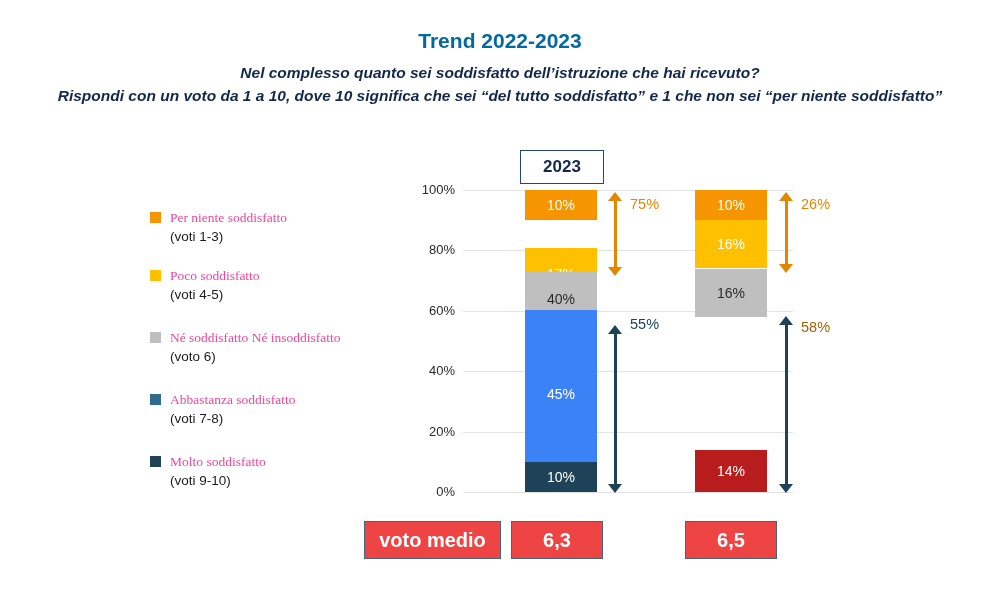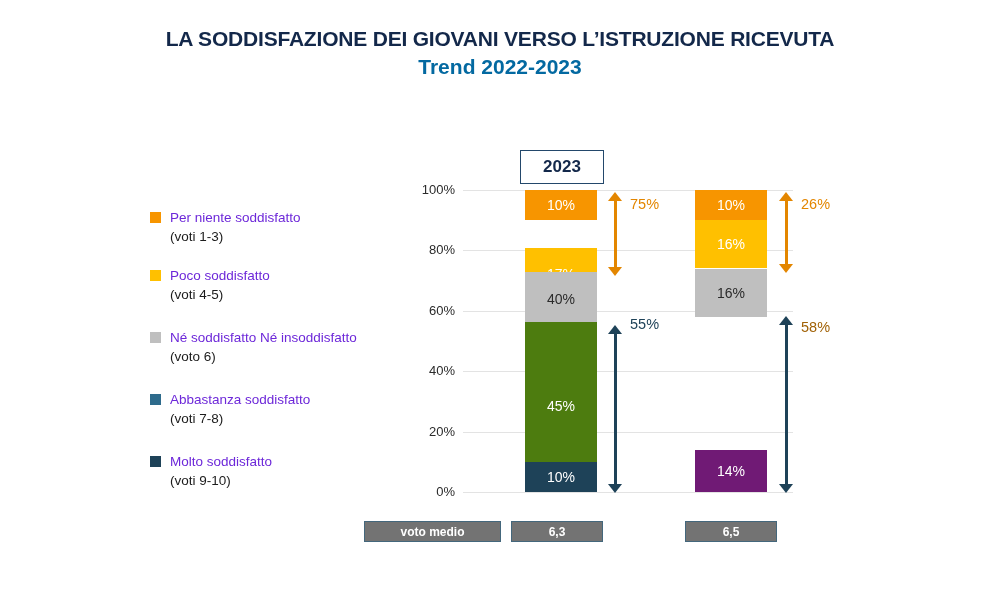--- a/index.html
+++ b/index.html
@@ -30,21 +30,21 @@
   .subtitle-2{margin-top:1px;}
 
   
   .legend{position:absolute;left:150px;top:208px;width:260px;}
   .legend-item{position:absolute;left:0;width:270px;}
   .legend-swatch{
     position:absolute;left:0;top:4px;width:11px;height:11px;
   }
   .legend-text{position:absolute;left:20px;top:0;}
   .legend-label{
-    font-size:13.5px;color:#6d28d9;line-height:18px;white-space:nowrap;
+    font-size:13.5px;color:#ec4899;line-height:18px;white-space:nowrap;font-family:Liberation Serif, serif;
   }
   .legend-sub{
     font-size:13.5px;color:#1c1c1c;line-height:18px;white-space:nowrap;
   }
 
   
   .plot{position:absolute;left:0;top:0;width:1000px;height:600px;}
   .gridline{
     position:absolute;left:463px;width:330px;height:1px;background:#e3e3e3;
   }
@@ -81,34 +81,35 @@
     border-left:7px solid transparent;border-right:7px solid transparent;
   }
   .arrow-head.up{top:0;border-bottom-width:9px;border-bottom-style:solid;}
   .arrow-head.down{bottom:0;border-top-width:9px;border-top-style:solid;}
   .arrow-label{
     position:absolute;font-size:14.5px;white-space:nowrap;line-height:14px;
   }
 
   
   .vm-box{
-    position:absolute;height:19px;background:#737373;
+    position:absolute;height:36px;background:#ef4444;
     display:flex;align-items:center;justify-content:center;
-    color:#ffffff;font-size:12px;font-weight:bold;
+    color:#ffffff;font-size:20px;font-weight:bold;
     box-shadow:0 0 0 1px #44677c;
   }
 </style>
 </head>
 <body>
 
 <div class="page">
 
   <div class="title-block">
-    <div class="title-line1">LA SODDISFAZIONE DEI GIOVANI VERSO L’ISTRUZIONE RICEVUTA</div>
     <div class="title-line2">Trend 2022-2023</div>
+    <div class="subtitle-line subtitle-1">Nel complesso quanto sei soddisfatto dell’istruzione che hai ricevuto?</div>
+    <div class="subtitle-line subtitle-2">Rispondi con un voto da 1 a 10, dove 10 significa che sei “del tutto soddisfatto” e 1 che non sei “per niente soddisfatto”</div>
   </div>
 
   <div class="legend">
 
     <div class="legend-item" style="top:0px;">
       <span class="legend-swatch" style="background:#F79500;"></span>
       <span class="legend-text">
         <span class="legend-label">Per niente soddisfatto</span><br>
         <span class="legend-sub">(voti 1-3)</span>
       </span>
@@ -187,21 +188,21 @@
       </div>
 
       <div class="seg light" style="top:30.2px;height:51.3px;background:#FFC000;margin-top:28px;">
         <span>17%</span>
       </div>
 
       <div class="seg dark" style="top:81.5px;height:54.4px;background:#BFBFBF;">
         <span>40%</span>
       </div>
 
-      <div class="seg light" style="top:132px;height:168px;background:#4d7c0f;">
+      <div class="seg light" style="top:120px;height:168px;background:#3b82f6;">
         <span>45%</span>
       </div>
 
       <div class="seg light" style="top:271.8px;height:30.2px;background:#1E4258;">
         <span>10%</span>
       </div>
     </div>
 
     <div class="arrow-wrap" style="left:608px;top:192px;height:84px;">
       <div class="arrow-head up" style="border-bottom-color:#E38600;"></div>
@@ -226,21 +227,21 @@
 
       <div class="seg light" style="top:30.2px;height:48.3px;background:#FFC000;">
         <span>16%</span>
       </div>
 
       <div class="seg dark" style="top:78.5px;height:48.3px;background:#BFBFBF;">
         <span>16%</span>
       </div>
 
 
-      <div class="seg light" style="top:259.7px;height:42.3px;background:#701a75;">
+      <div class="seg light" style="top:259.7px;height:42.3px;background:#b91c1c;">
         <span>14%</span>
       </div>
     </div>
 
     <div class="arrow-wrap" style="left:779px;top:192px;height:81px;">
       <div class="arrow-head up" style="border-bottom-color:#E38600;"></div>
       <div class="arrow-line" style="background:#E38600;"></div>
       <div class="arrow-head down" style="border-top-color:#E38600;"></div>
     </div>
     <div class="arrow-label" style="left:801px;top:197px;color:#E38600;">26%</div>

